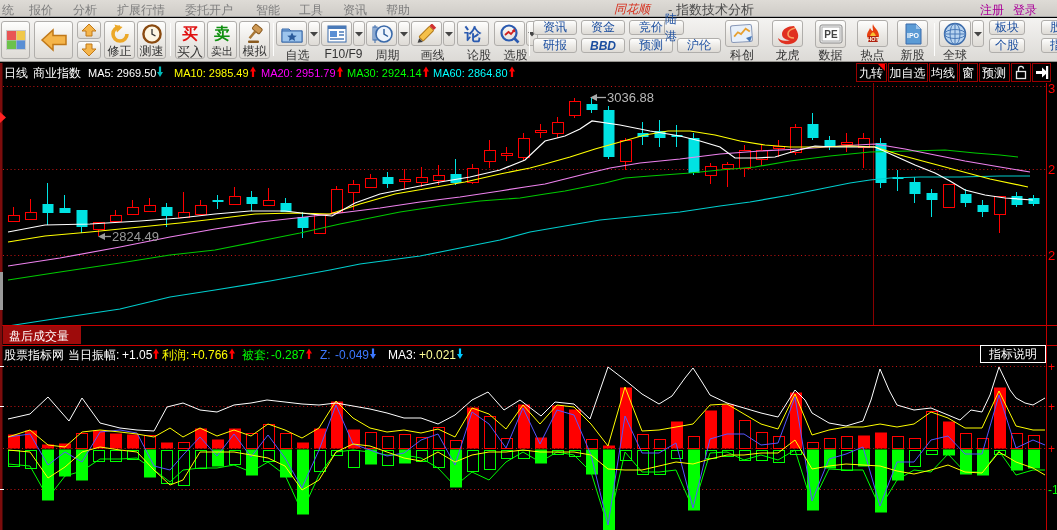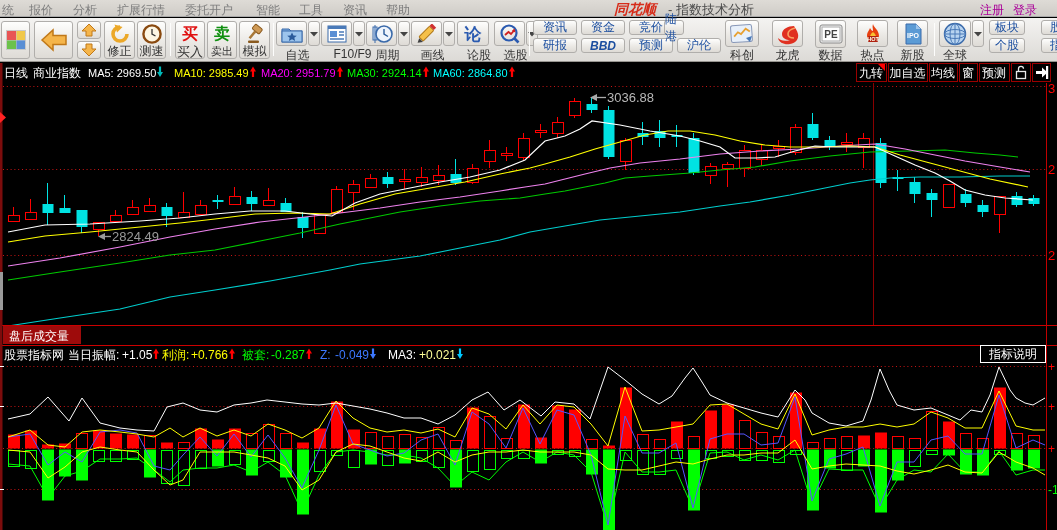--- a/index.html
+++ b/index.html
@@ -15,21 +15,21 @@
 <div id="menubar">
 <span style="left:2px">统</span>
     <span style="left:29px">报价</span>
     <span style="left:73px">分析</span>
 <span style="left:117px">扩展行情</span>
     <span style="left:185px">委托开户</span>
     <span style="left:256px">智能</span>
 <span style="left:299px">工具</span>
     <span style="left:343px">资讯</span>
     <span style="left:386px">帮助</span>
-<span style="left:614px;color:#d62c1a;font-weight:bold;font-style:italic;font-size:14px;top:1px">同花顺</span>
+<span style="left:614px;color:#d62c1a;font-weight:normal;font-style:italic;font-size:12px;top:1px">同花顺</span>
 <span style="left:668px;color:#4a4a4a;font-size:13px;top:1px">- 指数技术分析</span>
 <span style="left:980px;color:#aa0099">注册</span>
     <span style="left:1013px;color:#aa0099">登录</span>
 </div>
 <div id="toolbar">
 <div class="btn" style="left:1px;top:3px;width:29px;height:38px">
       <svg width="22" height="22" viewBox="0 0 22 22">
         <rect x="1" y="1" width="20" height="20" fill="#c8c8c8"></rect>
         <rect x="2" y="2" width="9" height="9" fill="#e85555"></rect>
         <rect x="11.5" y="2" width="8.5" height="9" fill="#f0c84a"></rect>
@@ -115,21 +115,21 @@
         <rect x="2" y="1" width="18" height="3" fill="#4a7ab8"></rect>
         <rect x="4" y="6" width="7" height="6" fill="#5b8fd4"></rect>
         <path d="M4 14 h14 M13 7 h5 M13 10 h5" stroke="#4a7ab8" stroke-width="1.5"></path>
       </svg>
     </div>
 <div class="btn" style="left:353px;top:3px;width:12px;height:25px">
       <svg width="8" height="6" viewBox="0 0 8 6">
         <polygon points="0,1 8,1 4,5.5" fill="#444"></polygon>
       </svg>
     </div>
-<div class="flb" style="left:325px;top:29px;width:55px">F10/F9</div>
+<div class="flb" style="left:316px;top:29px;width:55px">F10/F9</div>
 <div class="btn" style="left:366px;top:3px;width:31px;height:25px">
       <svg width="22" height="20" viewBox="0 0 22 20">
         <rect x="2" y="3" width="4" height="13" fill="#dce8f8" stroke="#3a6aaa"></rect>
         <path d="M4 1 v18" stroke="#3a6aaa"></path>
         <circle cx="13" cy="10" r="8" fill="#eef4fc" stroke="#3a6aaa" stroke-width="1.6"></circle>
         <path d="M13 5 v5 l4 2.5" stroke="#2a5a9a" stroke-width="1.4" fill="none"></path>
       </svg>
     </div>
 <div class="btn" style="left:398px;top:3px;width:12px;height:25px">
       <svg width="8" height="6" viewBox="0 0 8 6">

